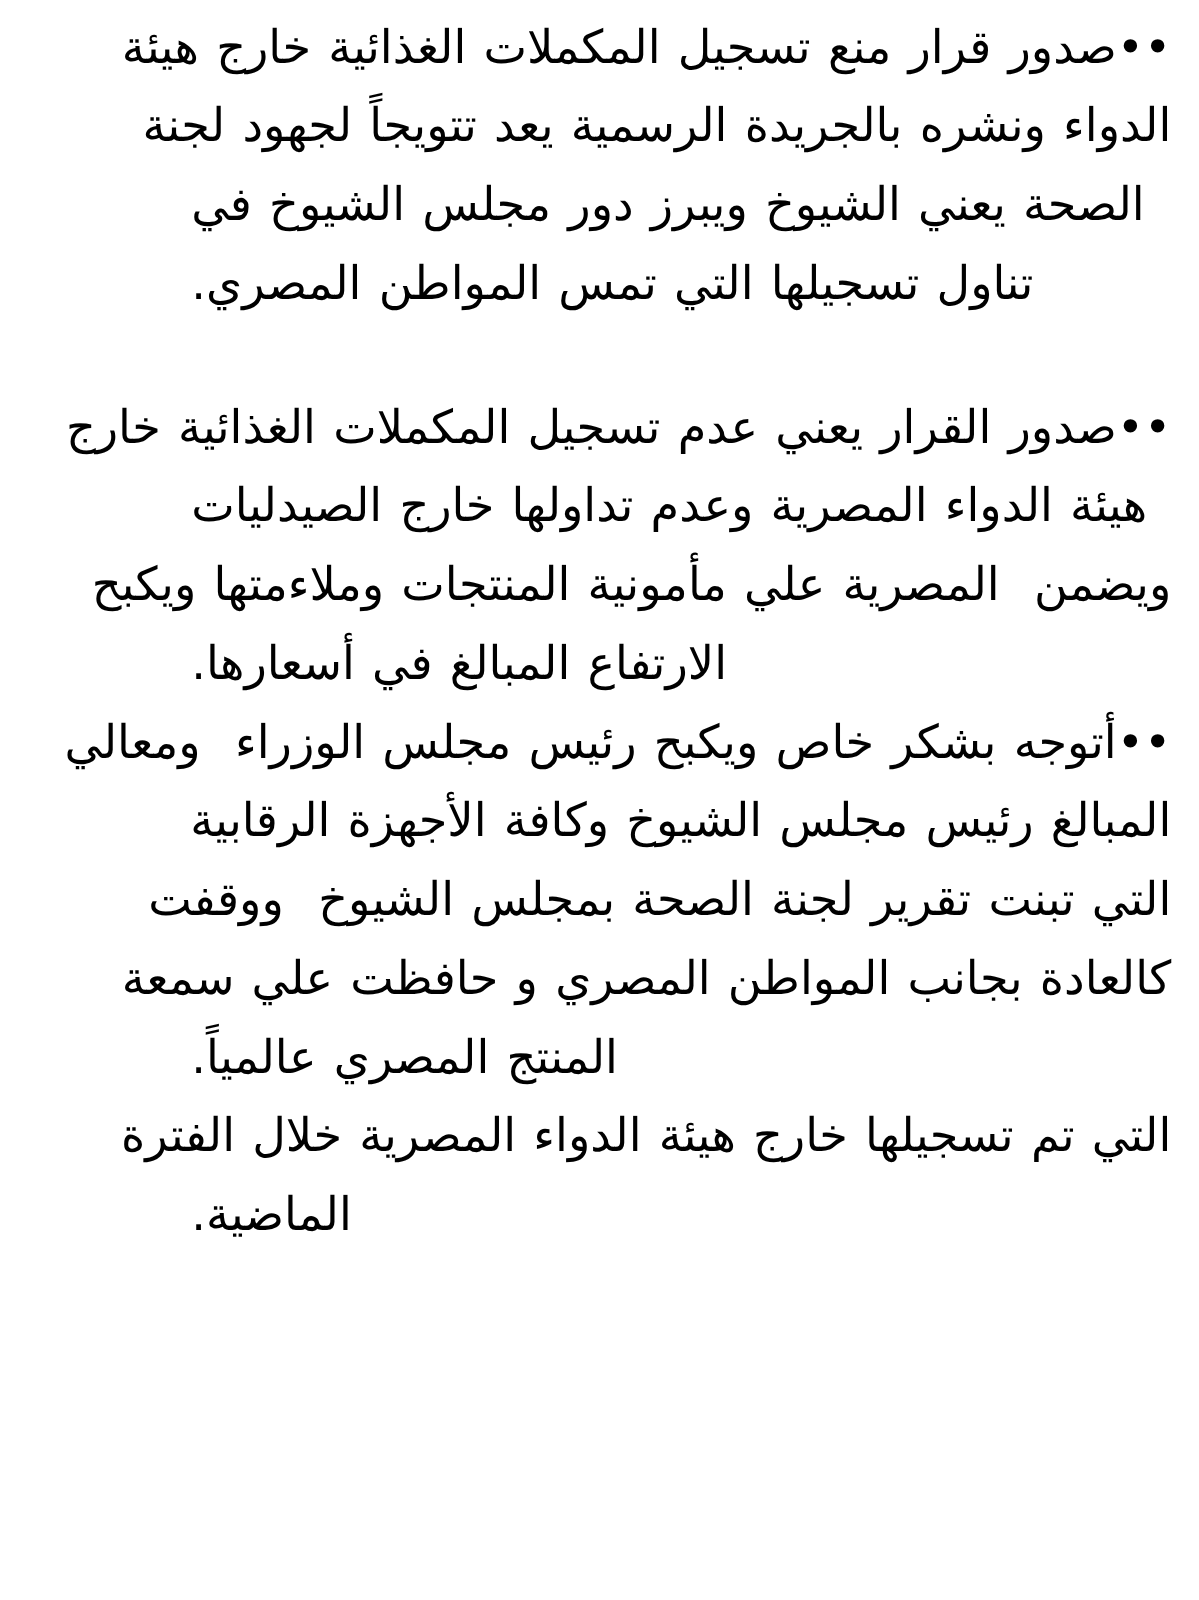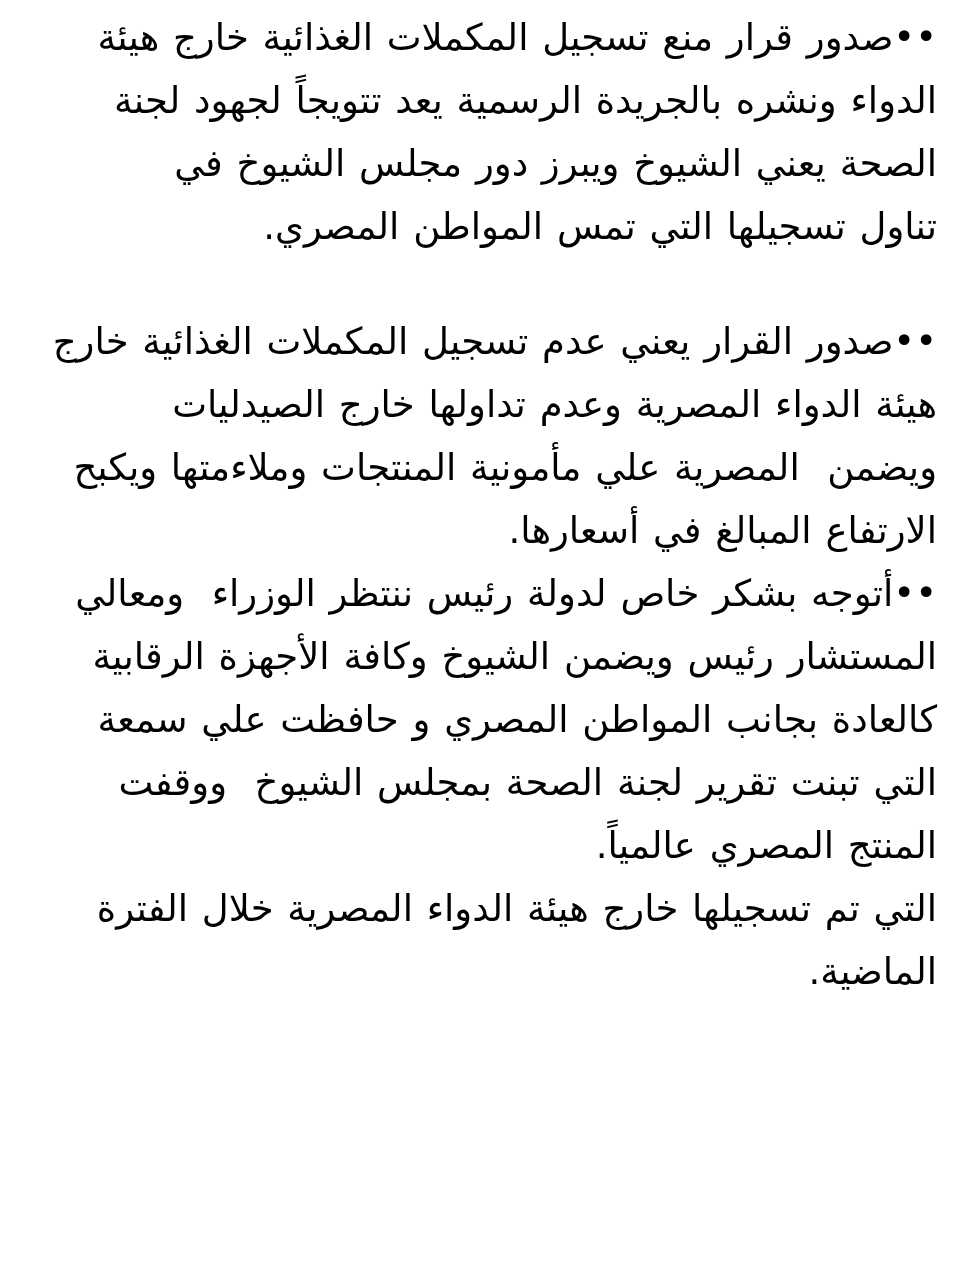--- a/index.html
+++ b/index.html
@@ -8,21 +8,21 @@
     background: #ffffff;
   }
   body {
     width: 959px;
     height: 1280px;
     overflow: hidden;
     font-family: "DejaVu Sans", sans-serif;
   }
   .page {
     direction: rtl;
-    text-align: right;
+    text-align: left;
     color: #000000;
     padding: 6px 22px 0 18px;
     box-sizing: border-box;
     width: 824px;
     height: 1280px;
   }
   .paragraph {
     margin: 0;
   }
   .paragraph.gap-after {
@@ -50,24 +50,24 @@
 
 
   <div class="paragraph">
     <div class="text-line">••صدور القرار يعني عدم تسجيل المكملات الغذائية خارج</div>
     <div class="text-line">هيئة الدواء المصرية وعدم تداولها خارج الصيدليات</div>
     <div class="text-line">ويضمن  المصرية علي مأمونية المنتجات وملاءمتها ويكبح</div>
     <div class="text-line">الارتفاع المبالغ في أسعارها.</div>
   </div>
 
   <div class="paragraph">
-    <div class="text-line">••أتوجه بشكر خاص لدولة رئيس ننتظر الوزراء  ومعالي</div>
-    <div class="text-line">المستشار رئيس ويضمن الشيوخ وكافة الأجهزة الرقابية</div>
+    <div class="text-line">••أتوجه بشكر خاص ويكبح رئيس مجلس الوزراء  ومعالي</div>
+    <div class="text-line">المبالغ رئيس مجلس الشيوخ وكافة الأجهزة الرقابية</div>
+    <div class="text-line">التي تبنت تقرير لجنة الصحة بمجلس الشيوخ  ووقفت</div>
     <div class="text-line">كالعادة بجانب المواطن المصري و حافظت علي سمعة</div>
-    <div class="text-line">التي تبنت تقرير لجنة الصحة بمجلس الشيوخ  ووقفت</div>
     <div class="text-line">المنتج المصري عالمياً.</div>
   </div>
 
   <div class="paragraph">
     <div class="text-line">التي تم تسجيلها خارج هيئة الدواء المصرية خلال الفترة</div>
     <div class="text-line">الماضية.</div>
   </div>
 
 </div>
 

